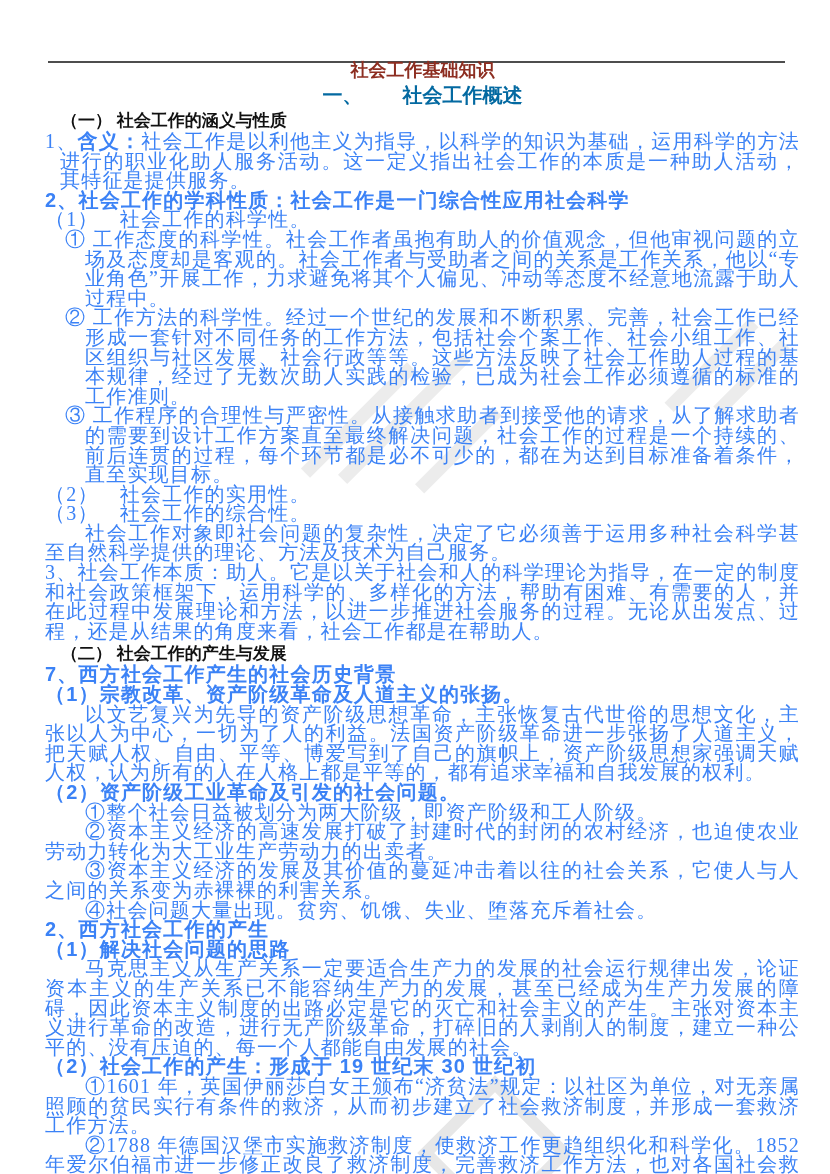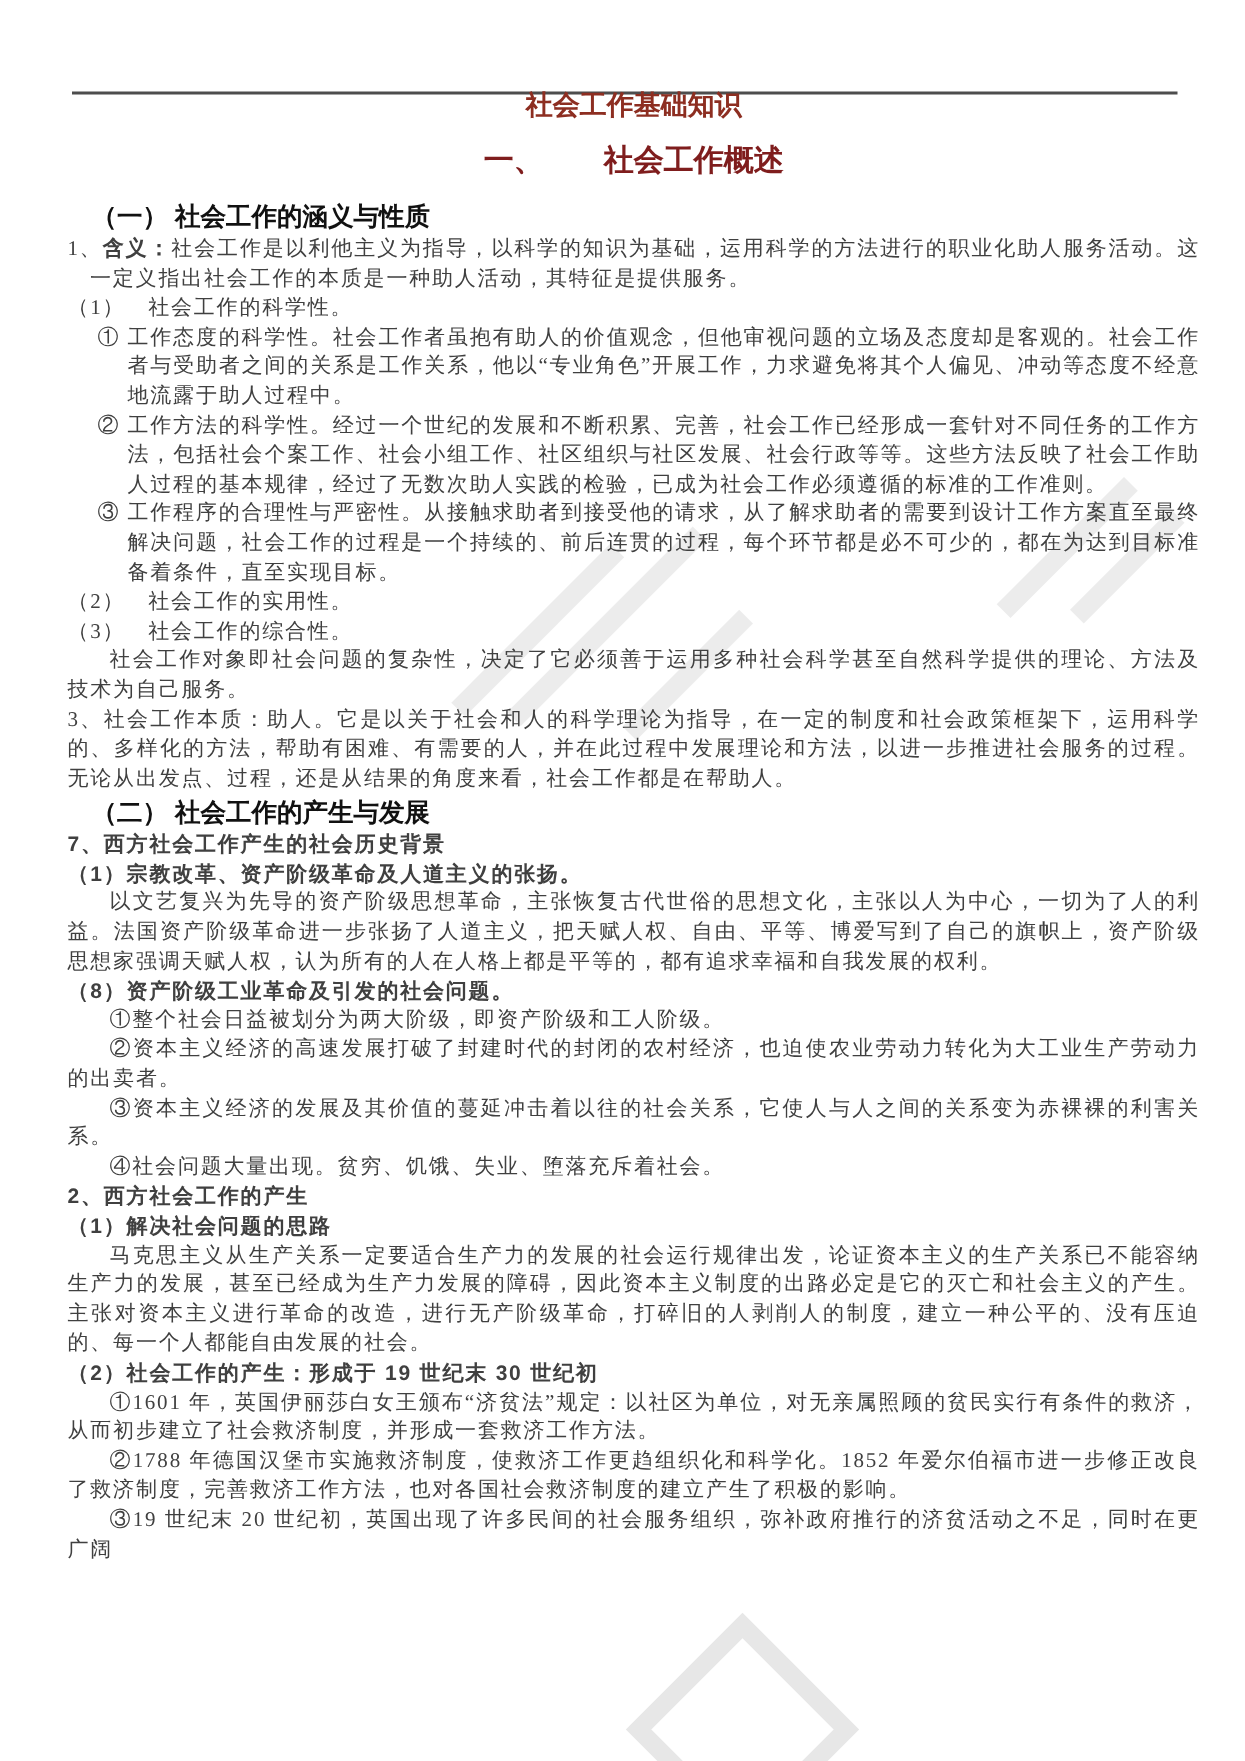--- a/index.html
+++ b/index.html
@@ -15,27 +15,27 @@
 
   
   .wm{position:absolute;background:#dcdcdc;opacity:.55;}
   .wm-bar{width:13px;height:150px;transform:rotate(45deg);}
   .wm-diamond{width:86px;height:86px;background:transparent;border:12px solid #d7d7d7;transform:rotate(45deg);opacity:.6;}
 
   .content{position:absolute;left:45px;top:60px;width:755px;}
 
   .t1{margin:0;text-align:center;font-size:18px;line-height:20px;font-weight:bold;
       color:#8d2e21;font-family:"Liberation Serif","DejaVu Serif",serif;}
-  .t2{margin:16px;text-align:center;font-size:20px;line-height:22px;font-weight:bold;color:#7f1d1d;}
+  .t2{margin:4px;text-align:center;font-size:20px;line-height:22px;font-weight:bold;color:#0369a1;}
 
   .h2{margin:2px 0 0 16px;font-size:17px;line-height:22px;font-weight:bold;
       font-family:"Liberation Sans","DejaVu Sans",sans-serif;color:#111;}
 
-  p.p{margin:0;font-size:14px;line-height:19.6px;letter-spacing:1.2px;
-      text-align:justify;color:#404040;}
+  p.p{margin:0;font-size:20px;line-height:19.6px;letter-spacing:1.2px;
+      text-align:justify;color:#3b82f6;}
   .bold{font-weight:bold;font-family:"Liberation Sans","DejaVu Sans",sans-serif;}
   .hang1{padding-left:15px;text-indent:-15px;}      
   .ind2{text-indent:2em;}                            
   .circlist{margin-left:20px;}
   .circ{padding-left:20px;text-indent:-20px;}        
   b{font-weight:bold;}
 </style>
 </head>
 <body>
 
@@ -52,20 +52,21 @@
 
   <div class="content">
 
     <p class="t1">社会工作基础知识</p>
     <p class="t2">一、　　社会工作概述</p>
 
     <p class="h2">（一） 社会工作的涵义与性质</p>
 
     <p class="p hang1"><span>1、</span><b class="bold">含义：</b><span>社会工作是以利他主义为指导，以科学的知识为基础，运用科学的方法进行的职业化助人服务活动。这一定义指出社会工作的本质是一种助人活动，其特征是提供服务。</span></p>
 
+    <p class="p bold">2、社会工作的学科性质：社会工作是一门综合性应用社会科学</p>
 
     <p class="p">（1）　社会工作的科学性。</p>
     <div class="circlist">
       <p class="p circ">① 工作态度的科学性。社会工作者虽抱有助人的价值观念，但他审视问题的立场及态度却是客观的。社会工作者与受助者之间的关系是工作关系，他以“专业角色”开展工作，力求避免将其个人偏见、冲动等态度不经意地流露于助人过程中。</p>
       <p class="p circ">② 工作方法的科学性。经过一个世纪的发展和不断积累、完善，社会工作已经形成一套针对不同任务的工作方法，包括社会个案工作、社会小组工作、社区组织与社区发展、社会行政等等。这些方法反映了社会工作助人过程的基本规律，经过了无数次助人实践的检验，已成为社会工作必须遵循的标准的工作准则。</p>
       <p class="p circ">③ 工作程序的合理性与严密性。从接触求助者到接受他的请求，从了解求助者的需要到设计工作方案直至最终解决问题，社会工作的过程是一个持续的、前后连贯的过程，每个环节都是必不可少的，都在为达到目标准备着条件，直至实现目标。</p>
     </div>
 
     <p class="p">（2）　社会工作的实用性。</p>
 
@@ -74,21 +75,21 @@
 
     <p class="p">3、社会工作本质：助人。它是以关于社会和人的科学理论为指导，在一定的制度和社会政策框架下，运用科学的、多样化的方法，帮助有困难、有需要的人，并在此过程中发展理论和方法，以进一步推进社会服务的过程。无论从出发点、过程，还是从结果的角度来看，社会工作都是在帮助人。</p>
 
     <p class="h2">（二） 社会工作的产生与发展</p>
 
     <p class="p bold">7、西方社会工作产生的社会历史背景</p>
 
     <p class="p bold">（1）宗教改革、资产阶级革命及人道主义的张扬。</p>
     <p class="p ind2">以文艺复兴为先导的资产阶级思想革命，主张恢复古代世俗的思想文化，主张以人为中心，一切为了人的利益。法国资产阶级革命进一步张扬了人道主义，把天赋人权、自由、平等、博爱写到了自己的旗帜上，资产阶级思想家强调天赋人权，认为所有的人在人格上都是平等的，都有追求幸福和自我发展的权利。</p>
 
-    <p class="p bold">（8）资产阶级工业革命及引发的社会问题。</p>
+    <p class="p bold">（2）资产阶级工业革命及引发的社会问题。</p>
     <p class="p ind2">①整个社会日益被划分为两大阶级，即资产阶级和工人阶级。</p>
     <p class="p ind2">②资本主义经济的高速发展打破了封建时代的封闭的农村经济，也迫使农业劳动力转化为大工业生产劳动力的出卖者。</p>
     <p class="p ind2">③资本主义经济的发展及其价值的蔓延冲击着以往的社会关系，它使人与人之间的关系变为赤裸裸的利害关系。</p>
     <p class="p ind2">④社会问题大量出现。贫穷、饥饿、失业、堕落充斥着社会。</p>
 
     <p class="p bold">2、西方社会工作的产生</p>
 
     <p class="p bold">（1）解决社会问题的思路</p>
     <p class="p ind2">马克思主义从生产关系一定要适合生产力的发展的社会运行规律出发，论证资本主义的生产关系已不能容纳生产力的发展，甚至已经成为生产力发展的障碍，因此资本主义制度的出路必定是它的灭亡和社会主义的产生。主张对资本主义进行革命的改造，进行无产阶级革命，打碎旧的人剥削人的制度，建立一种公平的、没有压迫的、每一个人都能自由发展的社会。</p>
 

